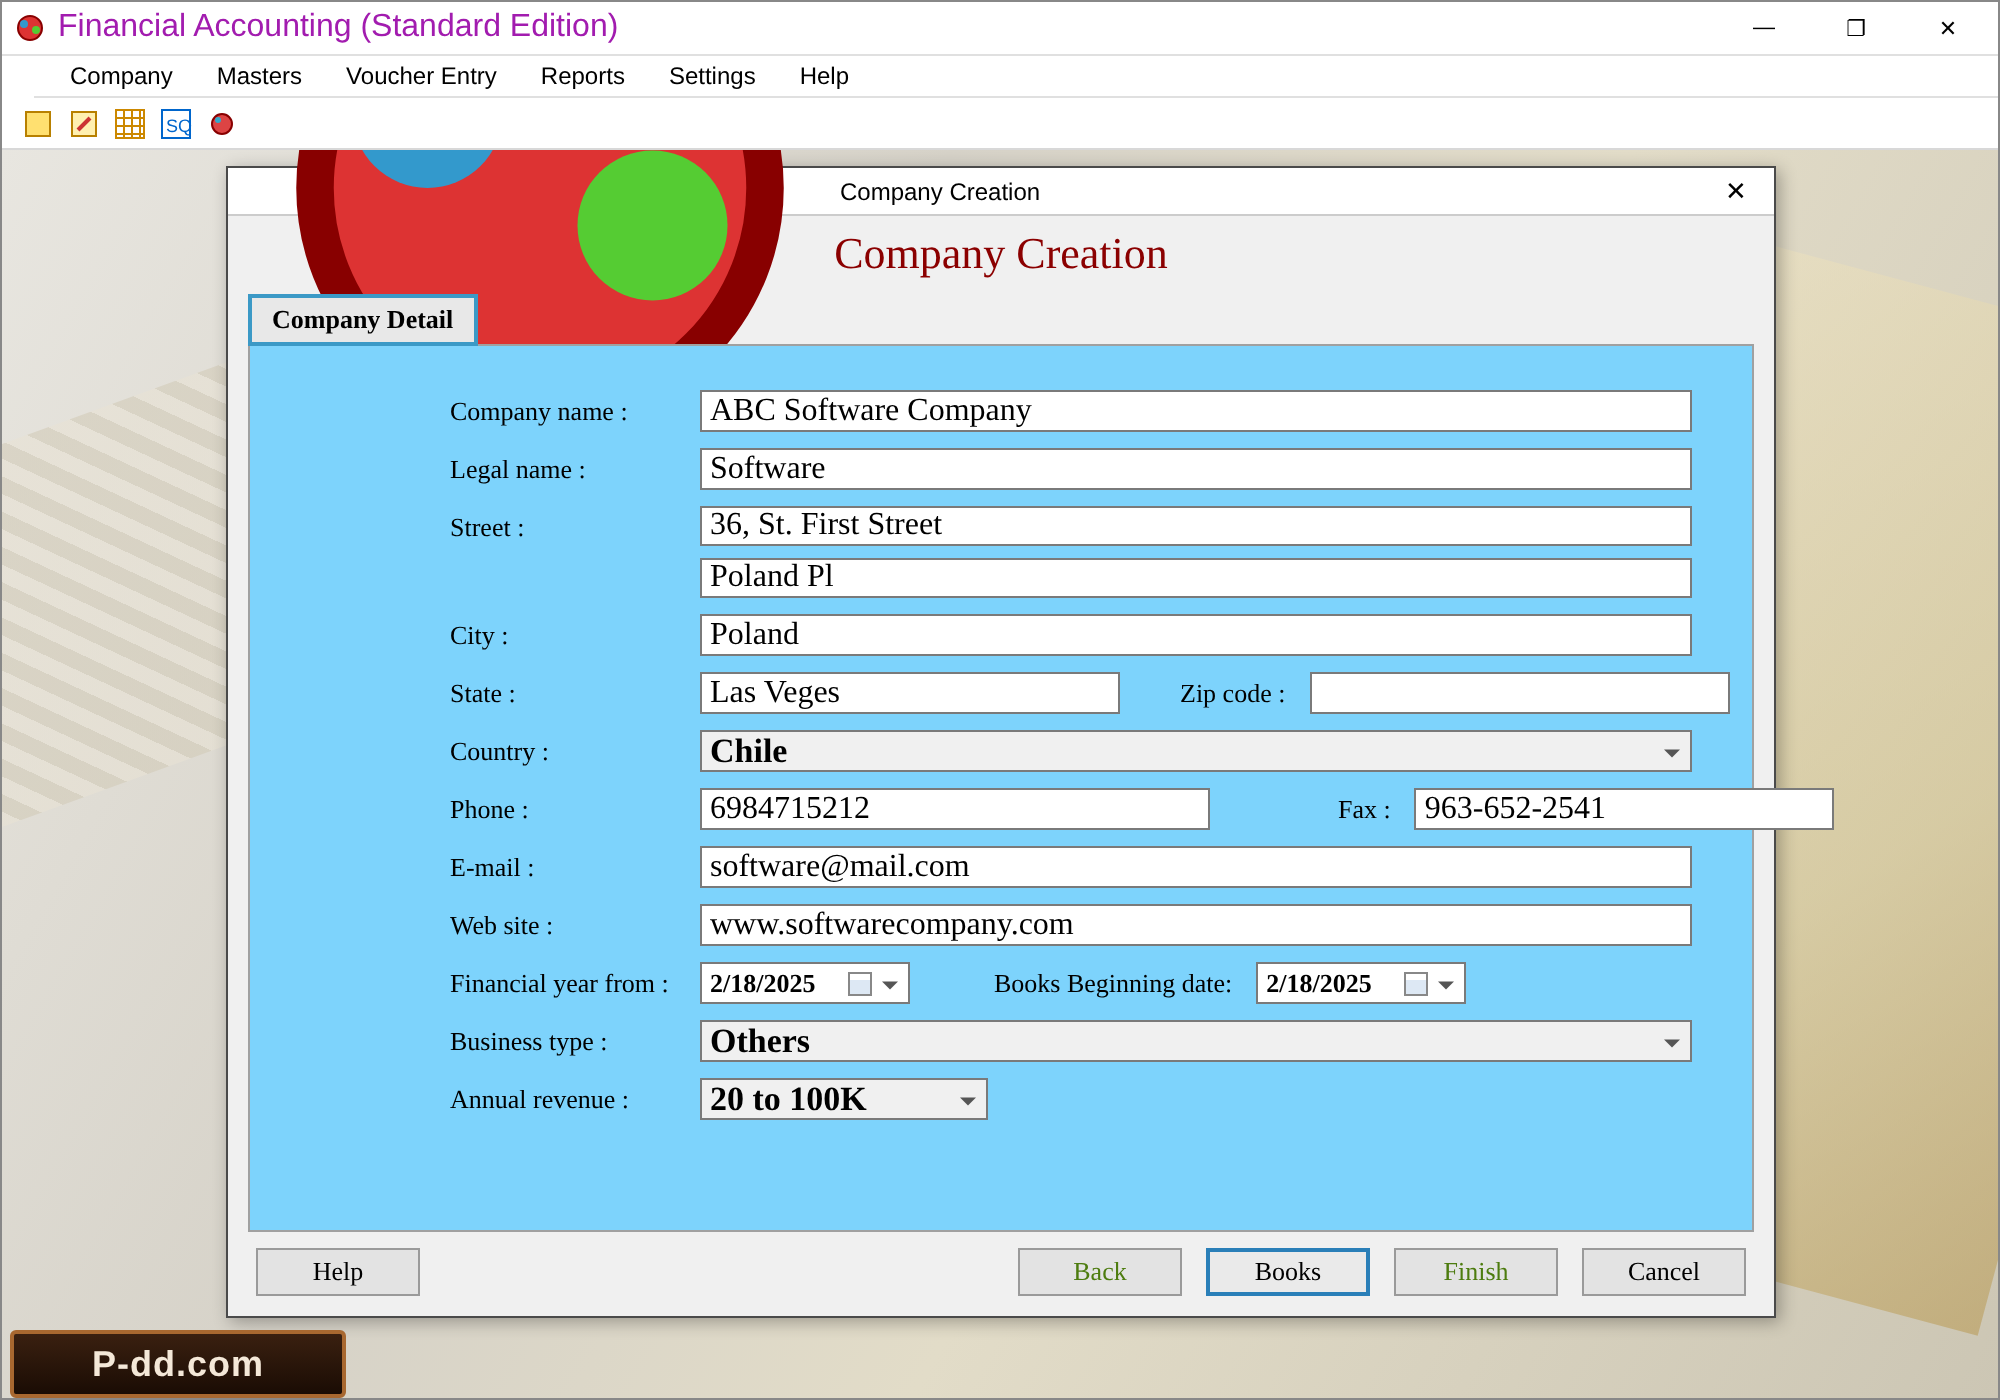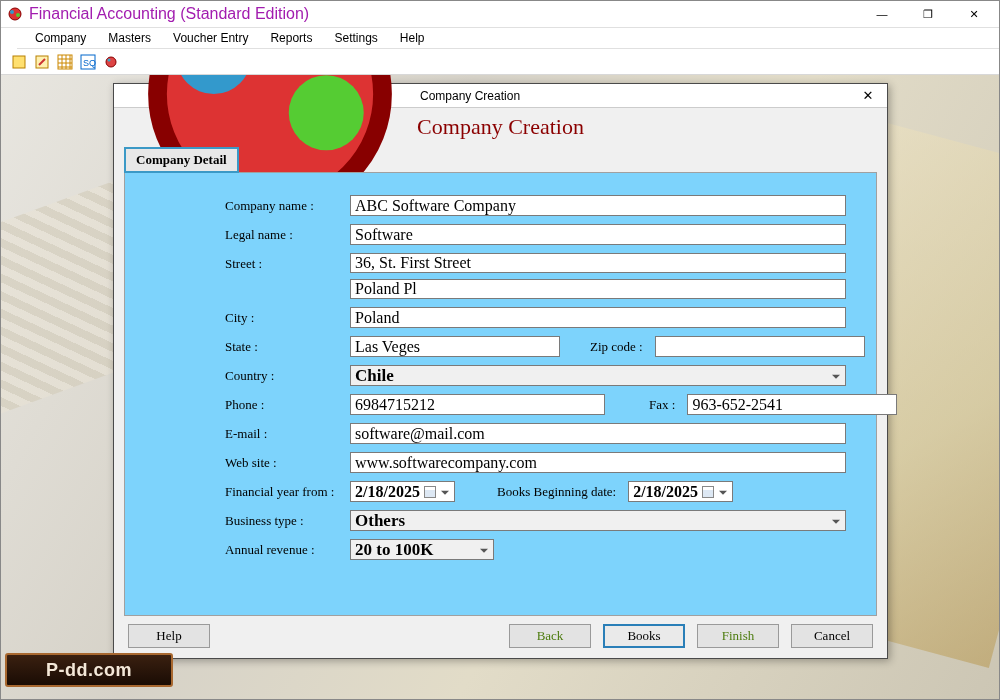--- a/index.html
+++ b/index.html
@@ -218,21 +218,21 @@
 .date-picker {
   height: 21px;
   width: 105px;
   border: 1px solid #7a7a7a;
   background: #fff;
   display: flex;
   align-items: center;
   padding: 0 4px;
   font-family: "Times New Roman", serif;
   font-weight: bold;
-  font-size: 16px;
+  font-size: 13px;
   position: relative;
 }
 .date-picker .cal-ico {
   position: absolute;
   right: 18px;
   width: 12px; height: 12px;
   border: 1px solid #888;
   background: linear-gradient(#fff 30%, #dde8f4 30%);
 }
 .date-picker::after {
@@ -260,21 +260,21 @@
   font-size: 13px;
   display: flex;
   align-items: center;
   justify-content: center;
 }
 .wiz-btn.disabled { color: #4d7c0f; }
 .wiz-btn.primary { border: 2px solid #2a7fb8; background: #eaeaea; }
 .watermark {
   position: absolute;
   left: 4px;
-  bottom: 12px;
+  bottom: 0;
   width: 168px;
   height: 34px;
   background: linear-gradient(180deg, #3a2010 0%, #1a0c04 100%);
   border: 2px solid #a86830;
   border-radius: 3px;
   color: #f4e8d8;
   font-family: Arial, sans-serif;
   font-size: 18px;
   font-weight: bold;
   display: flex;
@@ -403,21 +403,21 @@
           <div class="field-row">
             <div class="field-label">Country :</div>
             <div class="combo full">
               <span>Chile</span>
             </div>
           </div>
 
           <div class="field-row">
             <div class="field-label">Phone :</div>
             <input class="txt-input" style="flex: 0 0 255px;" value="6984715212">
-            <div class="field-label mid" style="padding-left:44px; text-align:right;">Fax :</div>
+            <div class="field-label mid" style="padding-left:64px; text-align:right;">Fax :</div>
             <input class="txt-input half2" value="963-652-2541" style="">
           </div>
 
           <div class="field-row">
             <div class="field-label">E-mail :</div>
             <input class="txt-input w1" value="software@mail.com" style="">
           </div>
 
           <div class="field-row">
             <div class="field-label">Web site :</div>

